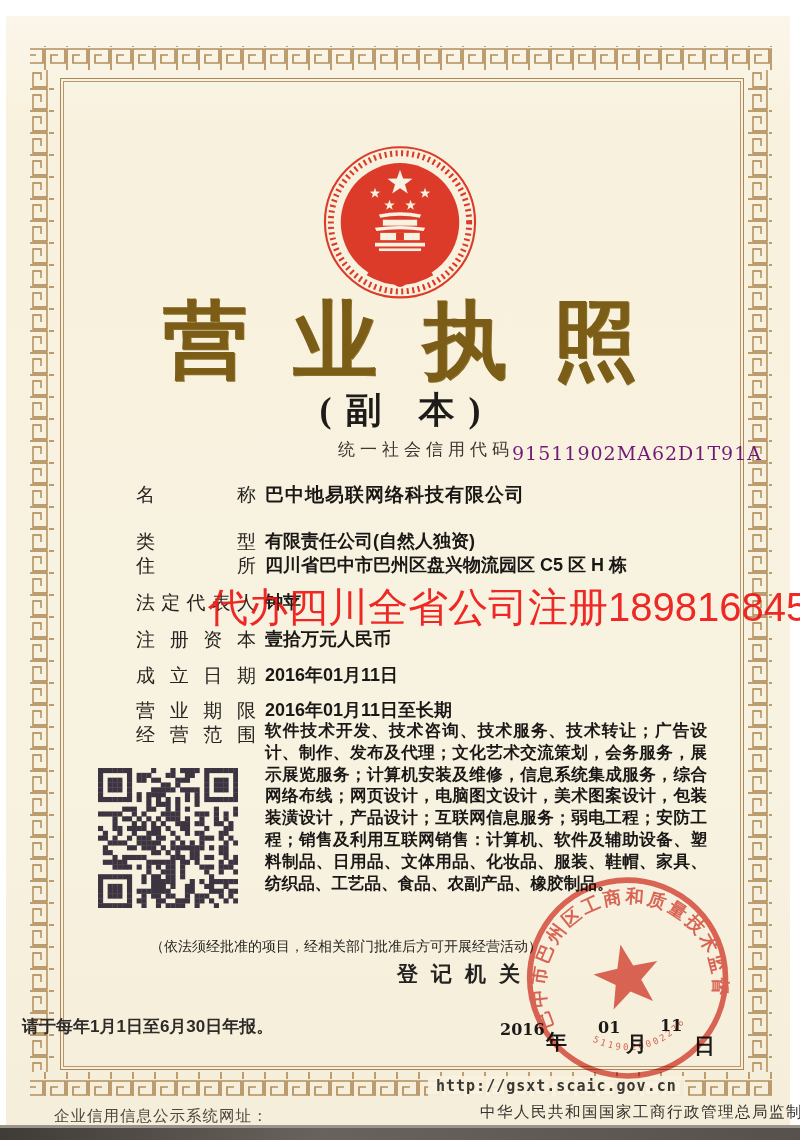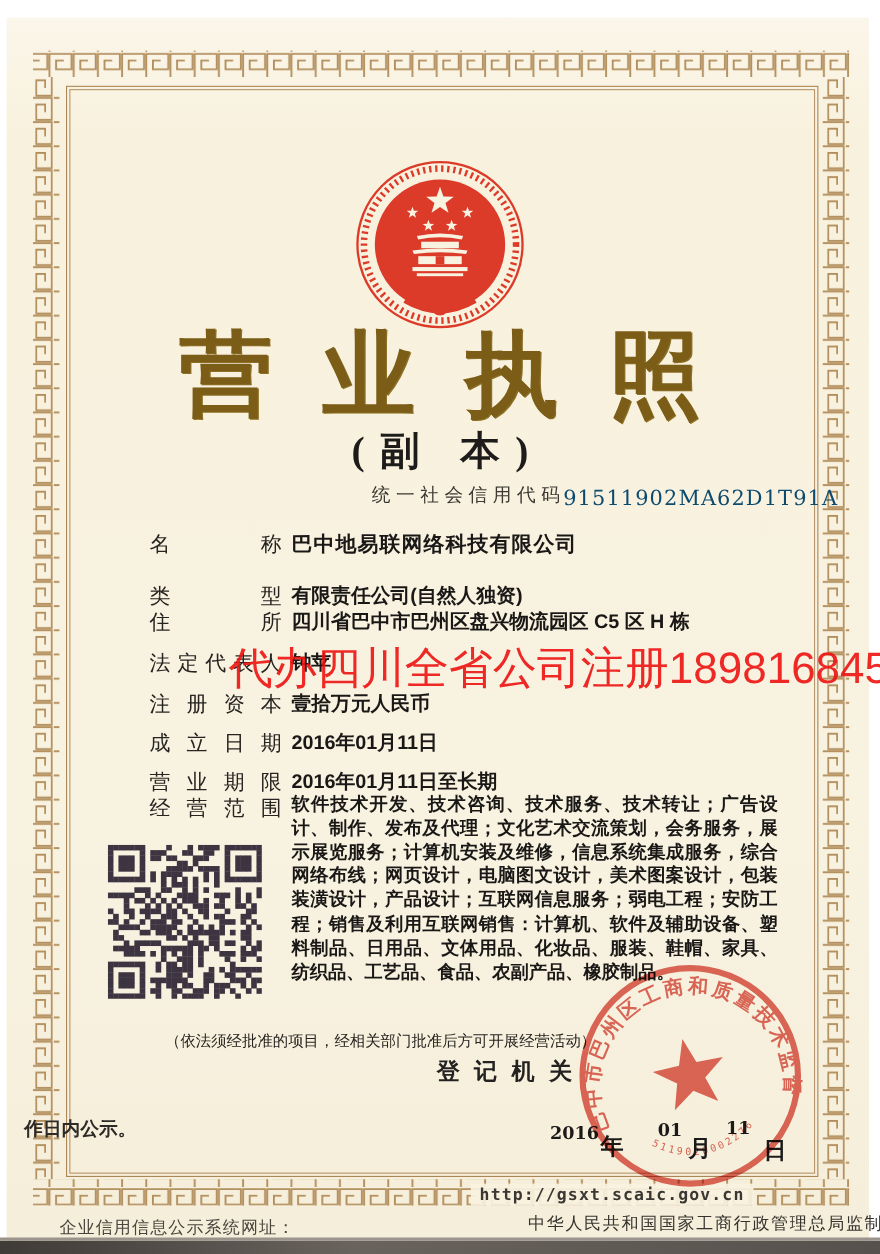--- a/index.html
+++ b/index.html
@@ -31,21 +31,21 @@
     position:absolute;left:0;right:-14px;top:386px;text-align:center;
     font-family:"Liberation Serif","DejaVu Serif",serif;font-weight:bold;
     font-size:36px;letter-spacing:14px;color:#1e1c1a;z-index:2;
   }
   .code-label{
     position:absolute;left:338px;top:438px;font-size:17px;letter-spacing:5px;
     color:#3c3833;font-family:"Liberation Serif","DejaVu Serif",serif;z-index:2;
   }
   .code-value{
     position:absolute;left:512px;top:442px;font-size:19px;letter-spacing:1px;
-    color:#0c4a6e;font-family:"DejaVu Serif","Liberation Serif",serif;z-index:2;
+    color:#701a75;font-family:"DejaVu Serif","Liberation Serif",serif;z-index:2;
   }
   .row{position:absolute;left:136px;z-index:2;}
   .row .lbl{
     position:absolute;left:0;top:0;width:120px;
     font-family:"Liberation Serif","DejaVu Serif",serif;
     font-size:19px;color:#262320;
   }
   .row .val{
     position:absolute;left:129px;top:0;width:450px;white-space:nowrap;
     font-size:18px;font-weight:bold;color:#1a1816;
@@ -680,19 +680,19 @@
     <text fill="#d9493c" font-size="18" font-weight="bold" letter-spacing="3" font-family="Liberation Serif, DejaVu Serif, serif">
       <textPath href="#sealTop" startOffset="2%">巴中市巴州区工商和质量技术监督管理局</textPath>
     </text>
     <text fill="#d9493c" font-size="9" letter-spacing="2.5" font-family="DejaVu Sans Mono, Liberation Mono, monospace">
       <textPath href="#sealBottom" startOffset="8%">5119020002276</textPath>
     </text>
   </svg>
 </div>
 
 <div class="annual-report">
-  <div>作日内公示。</div>
+  <div>请于每年1月1日至6月30日年报。</div>
 </div>
 <div class="url-band">http://gsxt.scaic.gov.cn</div>
 <div class="public-site">企业信用信息公示系统网址：</div>
 <div class="issuer">中华人民共和国国家工商行政管理总局监制</div>
 
 <div class="bottom-strip"></div>
 
 </body></html>

